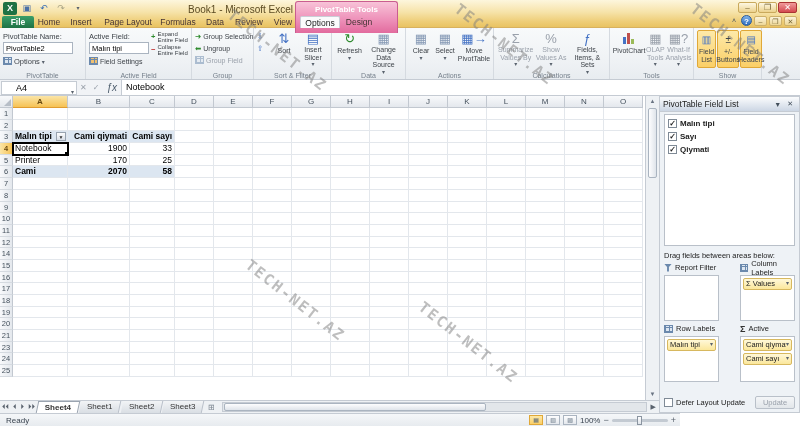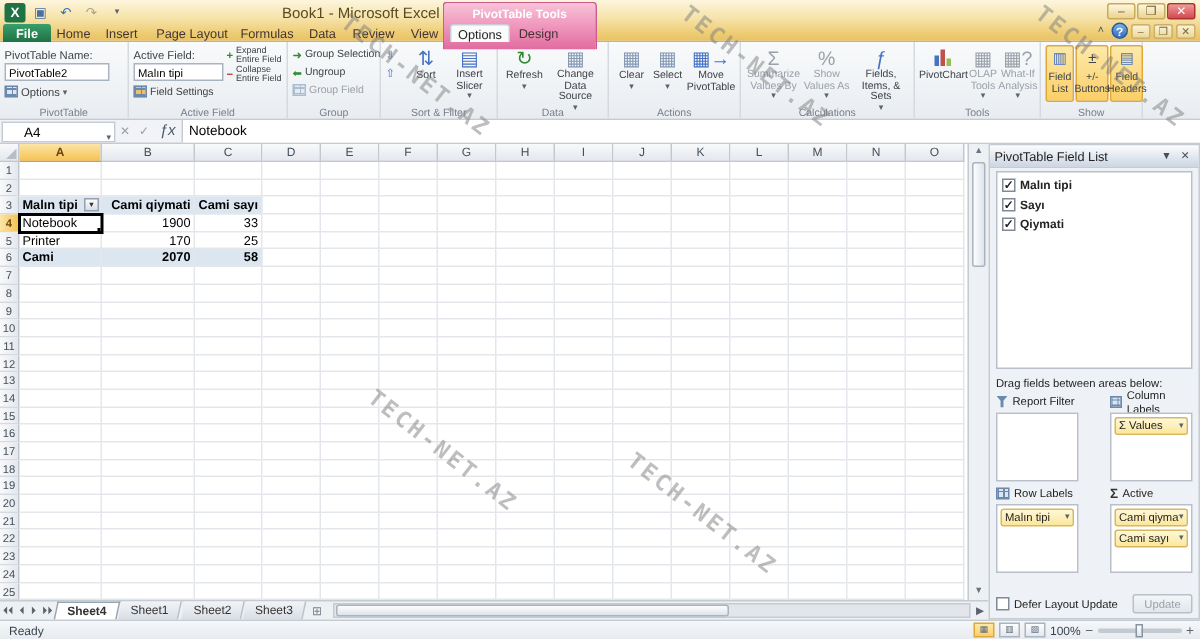--- a/index.html
+++ b/index.html
@@ -96,21 +96,21 @@
   .stab { padding:0 7px; height:12px; line-height:12px; background:linear-gradient(#f2f4f6,#d9dee4);
     border-right:1px solid #b9c0c9; color:#333; transform:skewX(-12deg); margin-right:1px; }
   .stab span { display:inline-block; transform:skewX(12deg); }
   .stab.active { background:#fff; font-weight:bold; border:1px solid #9aa4b0; border-bottom:none; }
   #addsheet { width:14px; text-align:center; color:#7a848f; font-size:8px; }
   #hscroll { flex:1; height:10px; margin:0 4px; background:#e2e6ea; border:1px solid #c5cbd3; position:relative; }
   #hthumb { position:absolute; left:1px; top:0; height:8px; width:62%; background:linear-gradient(#fdfdfe,#dfe4ea); border:1px solid #aab4c0; border-radius:2px; }
   #harrow { color:#5a636e; font-size:7px; padding-right:3px; }
 
   
-  #statusbar { position:absolute; left:0; top:413px; width:800px; height:13px;
+  #statusbar { position:absolute; left:0; top:413px; width:680px; height:13px;
     background:linear-gradient(#f5f7f9,#e7ebef); border-top:1px solid #c5cbd3; display:flex; align-items:center; font-size:8px; color:#3a4450; z-index:6; }
   #ready { padding-left:6px; }
   #statusright { position:absolute; right:4px; display:flex; align-items:center; gap:3px; }
   .vbtn { width:14px; height:10px; border:1px solid #aab4c0; background:linear-gradient(#fdfdfe,#e4e8ed);
     font-size:6px; line-height:9px; text-align:center; color:#5a6a7a; }
   .vbtn.on { background:linear-gradient(#fde9a9,#fbcf67); border-color:#e0a838; }
   #zslider { width:56px; height:3px; background:#c3cad2; position:relative; border-radius:2px; }
   #zthumb { position:absolute; left:25px; top:-3px; width:5px; height:9px; background:linear-gradient(#fdfdfe,#dfe4ea); border:1px solid #8a94a0; }
   .zbtn { font-size:9px; color:#5a636e; }
 
@@ -587,38 +587,20 @@
         <div class="cell" style="width: 39px;"></div>
         <div class="cell" style="width: 39px;"></div>
         <div class="cell" style="width: 39px;"></div>
         <div class="cell" style="width: 39px;"></div>
         <div class="cell" style="width: 39px;"></div>
         <div class="cell" style="width: 39px;"></div>
         <div class="cell" style="width: 39px;"></div>
         <div class="cell" style="width: 39px;"></div>
       </div>
       <div class="srow">
-        <div class="rhead">13</div>
-        <div class="cell" style="width: 55px;"></div>
-        <div class="cell" style="width: 62px;"></div>
-        <div class="cell" style="width: 45px;"></div>
-        <div class="cell" style="width: 39px;"></div>
-        <div class="cell" style="width: 39px;"></div>
-        <div class="cell" style="width: 39px;"></div>
-        <div class="cell" style="width: 39px;"></div>
-        <div class="cell" style="width: 39px;"></div>
-        <div class="cell" style="width: 39px;"></div>
-        <div class="cell" style="width: 39px;"></div>
-        <div class="cell" style="width: 39px;"></div>
-        <div class="cell" style="width: 39px;"></div>
-        <div class="cell" style="width: 39px;"></div>
-        <div class="cell" style="width: 39px;"></div>
-        <div class="cell" style="width: 39px;"></div>
-      </div>
-      <div class="srow">
         <div class="rhead">14</div>
         <div class="cell" style="width: 55px;"></div>
         <div class="cell" style="width: 62px;"></div>
         <div class="cell" style="width: 45px;"></div>
         <div class="cell" style="width: 39px;"></div>
         <div class="cell" style="width: 39px;"></div>
         <div class="cell" style="width: 39px;"></div>
         <div class="cell" style="width: 39px;"></div>
         <div class="cell" style="width: 39px;"></div>
         <div class="cell" style="width: 39px;"></div>
@@ -732,38 +714,20 @@
         <div class="cell" style="width: 39px;"></div>
         <div class="cell" style="width: 39px;"></div>
         <div class="cell" style="width: 39px;"></div>
         <div class="cell" style="width: 39px;"></div>
         <div class="cell" style="width: 39px;"></div>
         <div class="cell" style="width: 39px;"></div>
         <div class="cell" style="width: 39px;"></div>
       </div>
       <div class="srow">
         <div class="rhead">21</div>
-        <div class="cell" style="width: 55px;"></div>
-        <div class="cell" style="width: 62px;"></div>
-        <div class="cell" style="width: 45px;"></div>
-        <div class="cell" style="width: 39px;"></div>
-        <div class="cell" style="width: 39px;"></div>
-        <div class="cell" style="width: 39px;"></div>
-        <div class="cell" style="width: 39px;"></div>
-        <div class="cell" style="width: 39px;"></div>
-        <div class="cell" style="width: 39px;"></div>
-        <div class="cell" style="width: 39px;"></div>
-        <div class="cell" style="width: 39px;"></div>
-        <div class="cell" style="width: 39px;"></div>
-        <div class="cell" style="width: 39px;"></div>
-        <div class="cell" style="width: 39px;"></div>
-        <div class="cell" style="width: 39px;"></div>
-      </div>
-      <div class="srow">
-        <div class="rhead">22</div>
         <div class="cell" style="width: 55px;"></div>
         <div class="cell" style="width: 62px;"></div>
         <div class="cell" style="width: 45px;"></div>
         <div class="cell" style="width: 39px;"></div>
         <div class="cell" style="width: 39px;"></div>
         <div class="cell" style="width: 39px;"></div>
         <div class="cell" style="width: 39px;"></div>
         <div class="cell" style="width: 39px;"></div>
         <div class="cell" style="width: 39px;"></div>
         <div class="cell" style="width: 39px;"></div>

